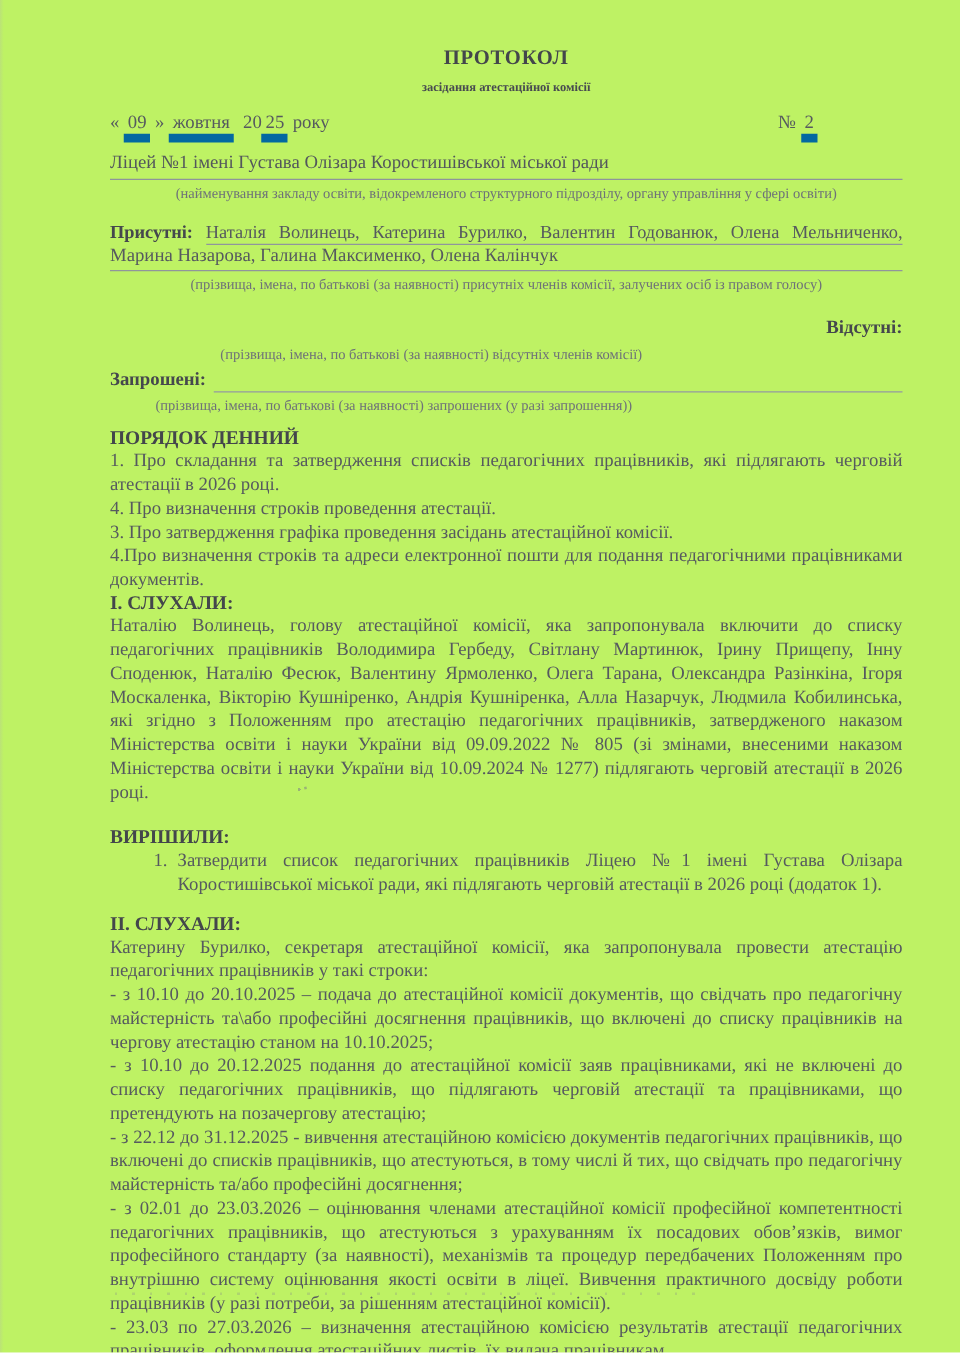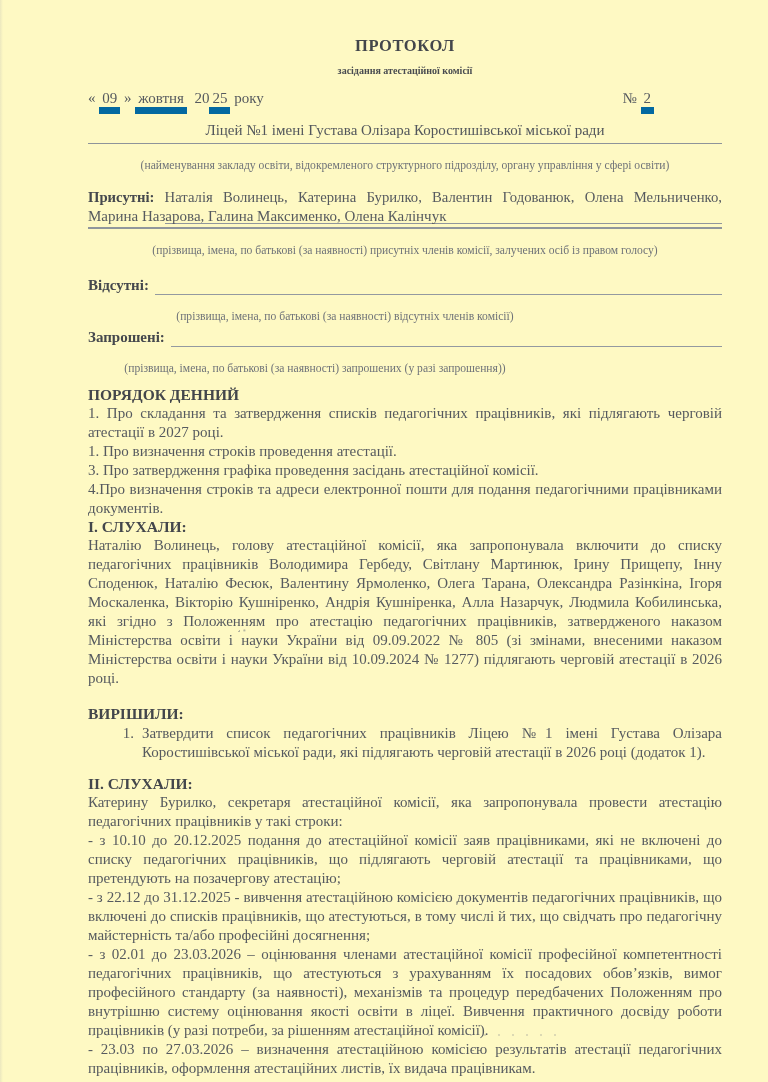--- a/index.html
+++ b/index.html
@@ -4,21 +4,21 @@
 <style>
   html, body {
     margin: 0; padding: 0;
     background: #fbfaf7;
     font-family: "Liberation Serif", "DejaVu Serif", serif;
   }
   .page {
     position: relative;
     width: 768px; height: 1082px;
     overflow: hidden;
-    background: #fef9c3;
+    background: #bef264;
     color: #565a5f;
     box-sizing: border-box;
     padding: 36px 46px 0 88px;
     font-size: 15px;
     line-height: 19px;
   }
   .center { text-align: center; }
   b, .bold { font-weight: bold; color: #45484d; }
   .doc-title {
     text-align: center; font-weight: bold; color: #43464b;
@@ -29,41 +29,40 @@
     font-size: 10px; margin-top: 6px;
   }
   .date-row {
     display: flex; justify-content: space-between;
     margin-top: 9px;
   }
   .u { border-bottom: 7px solid #0369a1; padding: 0 3px 1px 3px; text-align: center; }
   .doc-number { padding-right: 68px; }
   .institution-line {
     margin-top: 13px;
-    text-align: center;
     border-bottom: 1px solid #8e949a;
     padding-bottom: 3px;
     color: #53575c;
   }
   .hint {
     font-size: 11.6px; line-height: 13px;
-    color: #6e7278; margin-top: 15px;
+    color: #6e7278; margin-top: 4px;
   }
   .present-line1 {
     margin-top: 16px;
     text-align: justify; text-align-last: justify;
     font-size: 14.7px;
   }
-  .present-line1 .u-names { border-bottom: 1px solid #90969c; padding-bottom: 18px; }
-  .fill-line { display: flex; flex-direction: column; }
+  .present-line1 .u-names { border-bottom: 1px solid #90969c; padding-bottom: 1px; }
+  .fill-line { display: flex; }
   .fill-line .u-text { border-bottom: 1px solid #90969c; padding-bottom: 1px; }
   .fill-line .filler { flex: 1; border-bottom: 1px solid #90969c; }
   .blank-row { display: flex; align-items: flex-end; }
   .blank-row .filler { flex: 1; border-bottom: 1px solid #949aa0; margin-left: 6px; }
-  .row-absent { margin-top: 19px; }
+  .row-absent { margin-top: 19px; flex-direction: column; }
   .row-invited { margin-top: 5px; justify-content: space-between; }
   .hint-absent { padding-right: 120px; }
   .hint-invited { padding-right: 180px; }
   h3 {
     margin: 0; font-size: 15.5px; color: #43464b;
     line-height: 18px;
   }
   .h-agenda { margin-top: 11px; }
   .h-s1 { }
   .h-resolved { margin-top: 17px; }
@@ -137,36 +136,37 @@
   </div>
   <div class="hint center hint-absent">(прізвища, імена, по батькові (за наявності) відсутніх членів комісії)</div>
 
   <div class="blank-row row-invited">
     <b>Запрошені:</b>
     <span class="filler"></span>
   </div>
   <div class="hint center hint-invited">(прізвища, імена, по батькові (за наявності) запрошених (у разі запрошення))</div>
 
   <h3 class="h-agenda">ПОРЯДОК ДЕННИЙ</h3>
-  <div class="para">1. Про складання та затвердження списків педагогічних працівників, які підлягають черговій атестації в 2027 році.</div>
-  <div class="para">1. Про визначення строків проведення атестації.</div>
+  <div class="para">1. Про складання та затвердження списків педагогічних працівників, які підлягають черговій атестації в 2026 році.</div>
+  <div class="para">4. Про визначення строків проведення атестації.</div>
   <div class="para">3. Про затвердження графіка проведення засідань атестаційної комісії.</div>
   <div class="para">4.Про визначення строків та адреси електронної пошти для подання педагогічними працівниками документів.</div>
 
   <h3 class="h-s1">І. СЛУХАЛИ:</h3>
   <div class="para">Наталію Волинець, голову атестаційної комісії, яка запропонувала включити до списку педагогічних працівників Володимира Гербеду, Світлану Мартинюк, Ірину Прищепу, Інну Споденюк, Наталію Фесюк, Валентину Ярмоленко, Олега Тарана, Олександра Разінкіна, Ігоря Москаленка, Вікторію Кушніренко, Андрія Кушніренка, Алла Назарчук, Людмила Кобилинська, які згідно з Положенням про атестацію педагогічних працівників, затвердженого наказом Міністерства освіти і науки України від 09.09.2022 № 805 (зі змінами, внесеними наказом Міністерства освіти і науки України від 10.09.2024 № 1277) підлягають черговій атестації в 2026 році.</div>
 
   <h3 class="h-resolved">ВИРІШИЛИ:</h3>
   <div class="numbered">
     <span class="num">1.</span>
     <div class="ntext">Затвердити список педагогічних працівників Ліцею №1 імені Густава Олізара Коростишівської міської ради, які підлягають черговій атестації в 2026 році (додаток 1).</div>
   </div>
 
   <h3 class="h-s2">ІІ. СЛУХАЛИ:</h3>
   <div class="intro">Катерину Бурилко, секретаря атестаційної комісії, яка запропонувала провести атестацію педагогічних працівників у такі строки:</div>
+  <div class="para">- з 10.10 до 20.10.2025 – подача до атестаційної комісії документів, що свідчать про педагогічну майстерність та\або професійні досягнення працівників, що включені до списку працівників на чергову атестацію станом на 10.10.2025;</div>
   <div class="para">- з 10.10 до 20.12.2025 подання до атестаційної комісії заяв працівниками, які не включені до списку педагогічних працівників, що підлягають черговій атестації та працівниками, що претендують на позачергову атестацію;</div>
   <div class="para">- з 22.12 до 31.12.2025 - вивчення атестаційною комісією документів педагогічних працівників, що включені до списків працівників, що атестуються, в тому числі й тих, що свідчать про педагогічну майстерність та/або професійні досягнення;</div>
   <div class="para">- з 02.01 до 23.03.2026 – оцінювання членами атестаційної комісії професійної компетентності педагогічних працівників, що атестуються з урахуванням їх посадових обов’язків, вимог професійного стандарту (за наявності), механізмів та процедур передбачених Положенням про внутрішню систему оцінювання якості освіти в ліцеї. Вивчення практичного досвіду роботи працівників (у разі потреби, за рішенням атестаційної комісії).</div>
   <div class="para">- 23.03 по 27.03.2026 – визначення атестаційною комісією результатів атестації педагогічних працівників, оформлення атестаційних листів, їх видача працівникам.</div>
 
   <div class="ink-dot"></div>
   <div class="dust-line"></div>
 </div>
 
 </body></html>

